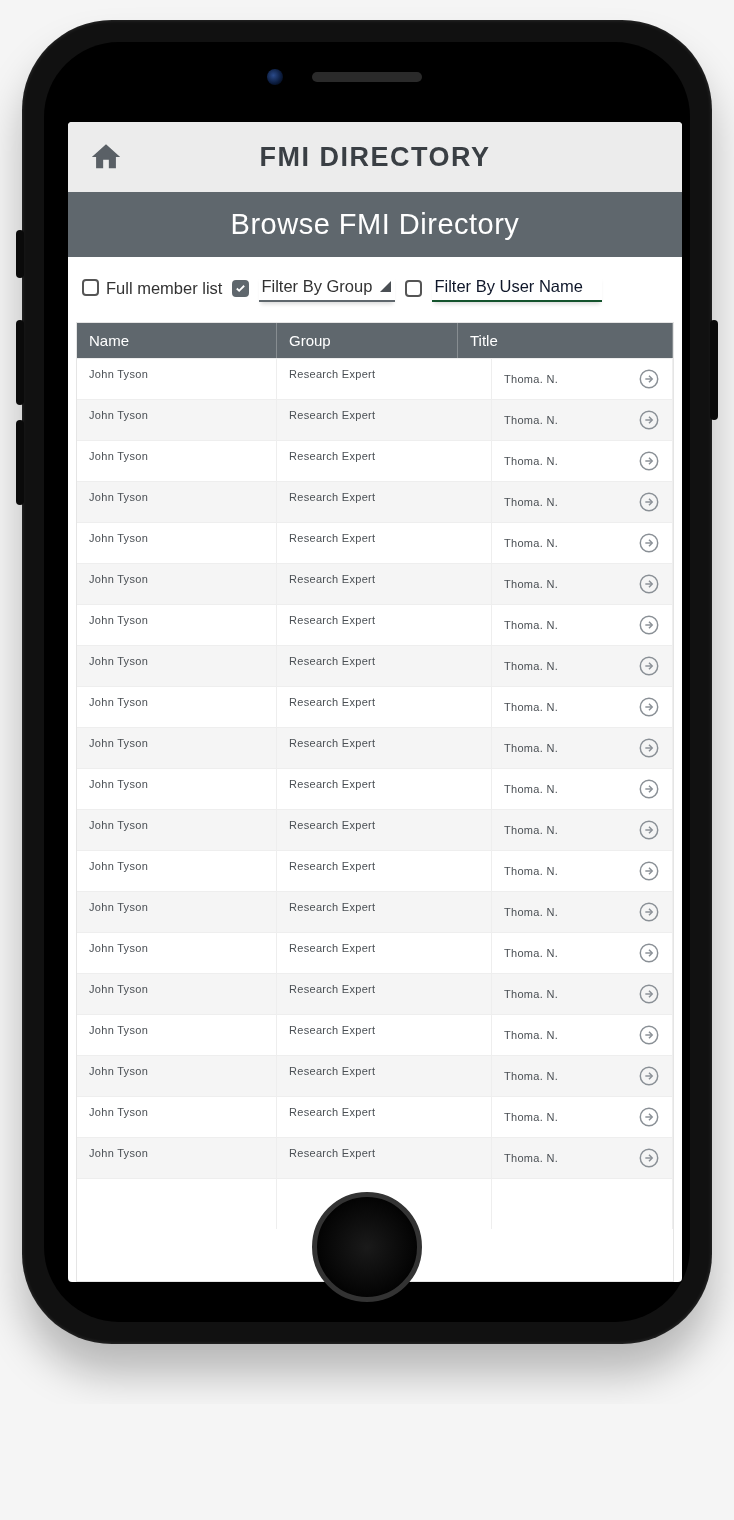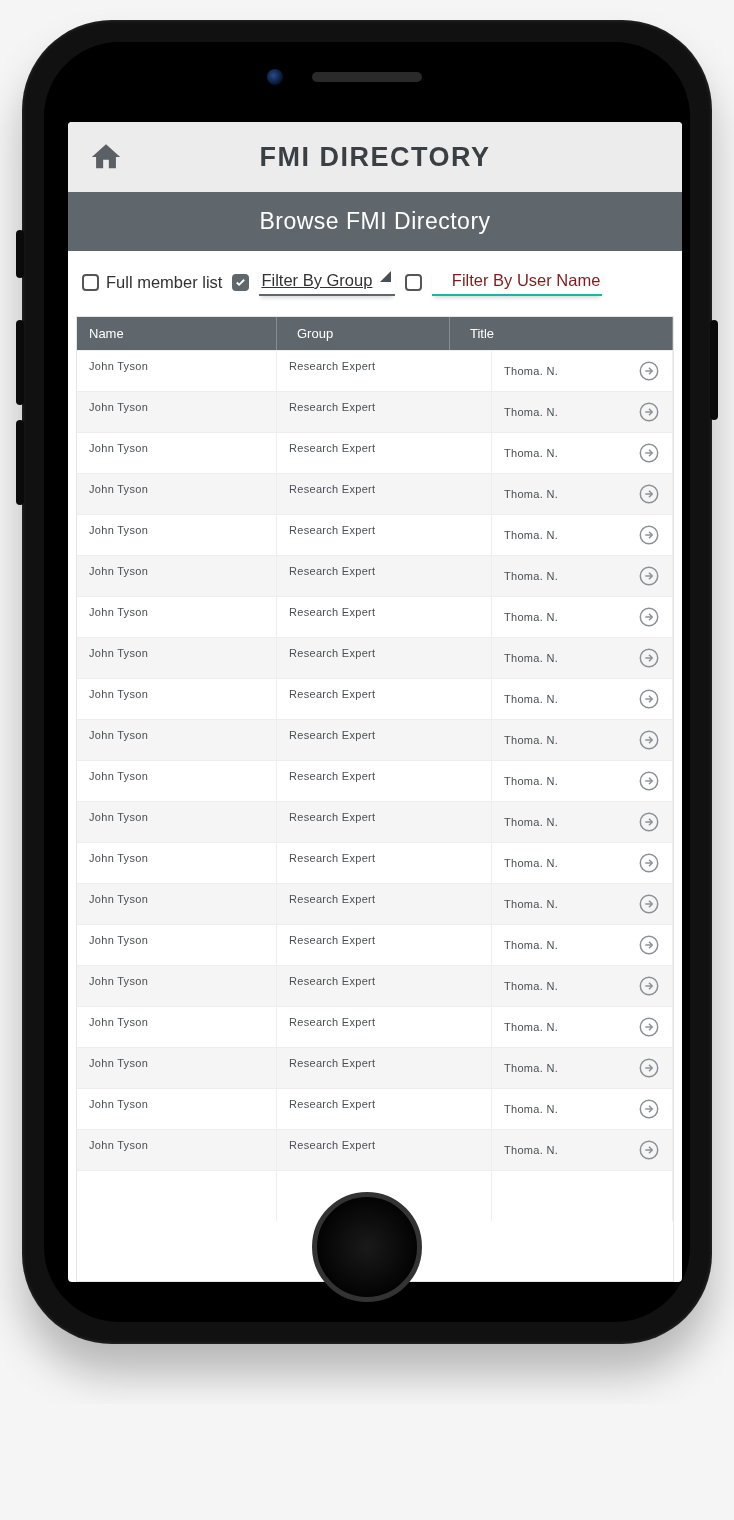--- a/index.html
+++ b/index.html
@@ -85,21 +85,21 @@
     letter-spacing: 1.5px;
     color: #3a3f44;
     padding-right: 36px;
   }
 
   
   .subheader {
     background: #5f676d;
     color: #fff;
     text-align: center;
-    font-size: 23px;
+    font-size: 29px;
     padding: 16px 0;
     letter-spacing: 0.5px;
   }
 
   
   .filters {
     padding: 18px 14px 10px;
     font-size: 16.5px;
     color: #333;
   }
@@ -109,21 +109,20 @@
     gap: 10px;
     flex-wrap: nowrap;
   }
   .filter-row2 {
     display: flex;
     align-items: center;
     margin-top: 18px;
   }
   .chk {
     display: flex;
-    align-items: center;
     gap: 7px;
     cursor: pointer;
     white-space: nowrap;
   }
   .chk-box {
     width: 17px;
     height: 17px;
     border: 2px solid #555;
     border-radius: 4px;
     display: inline-flex;
@@ -132,58 +131,55 @@
     flex-shrink: 0;
   }
   .chk-box.checked {
     background: #5f676d;
     border-color: #5f676d;
   }
   .chk-box.checked svg { display: block; }
   .chk-box svg { display: none; }
   .dropdown-field {
     display: flex;
-    align-items: flex-start;
+    align-items: center;
     gap: 8px;
     border-bottom: 2px solid #5f676d;
     padding: 2px 4px 4px 2px;
     box-shadow: 0 4px 4px -2px rgba(0,0,0,0.15);
     cursor: pointer;
     white-space: nowrap;
-    text-decoration: underline;
   }
   .tri {
     width: 0; height: 0;
     border-left: 11px solid transparent;
     border-bottom: 11px solid #4a4f54;
   }
   .text-field {
-    border-bottom: 2px solid #14b8a6;
+    border-bottom: 2px solid #14532d;
     padding: 2px 2px 4px;
     box-shadow: 0 4px 4px -2px rgba(0,0,0,0.15);
     min-width: 170px;
-    color: #7f1d1d;
-    text-align: right;
+    color: #0f172a;
   }
 
   
   .table {
     flex: 1;
     margin: 10px 8px 0;
     border: 1px solid #e5e5e5;
     display: flex;
     flex-direction: column;
     overflow: hidden;
   }
   .thead {
     display: flex;
     background: #5f676d;
     color: #fff;
-    font-size: 13px;
-    gap: 8px;
+    font-size: 15px;
   }
   .th, .td {
     padding: 9px 12px;
     border-right: 1px solid rgba(255,255,255,0.25);
   }
   .col-name  { width: 200px; flex-shrink:0; }
   .col-title { width: 215px; flex-shrink:0; }
   .col-group { flex: 1; display:flex; align-items:center; }
   .tbody { flex:1; overflow:hidden; }
   .trow {

